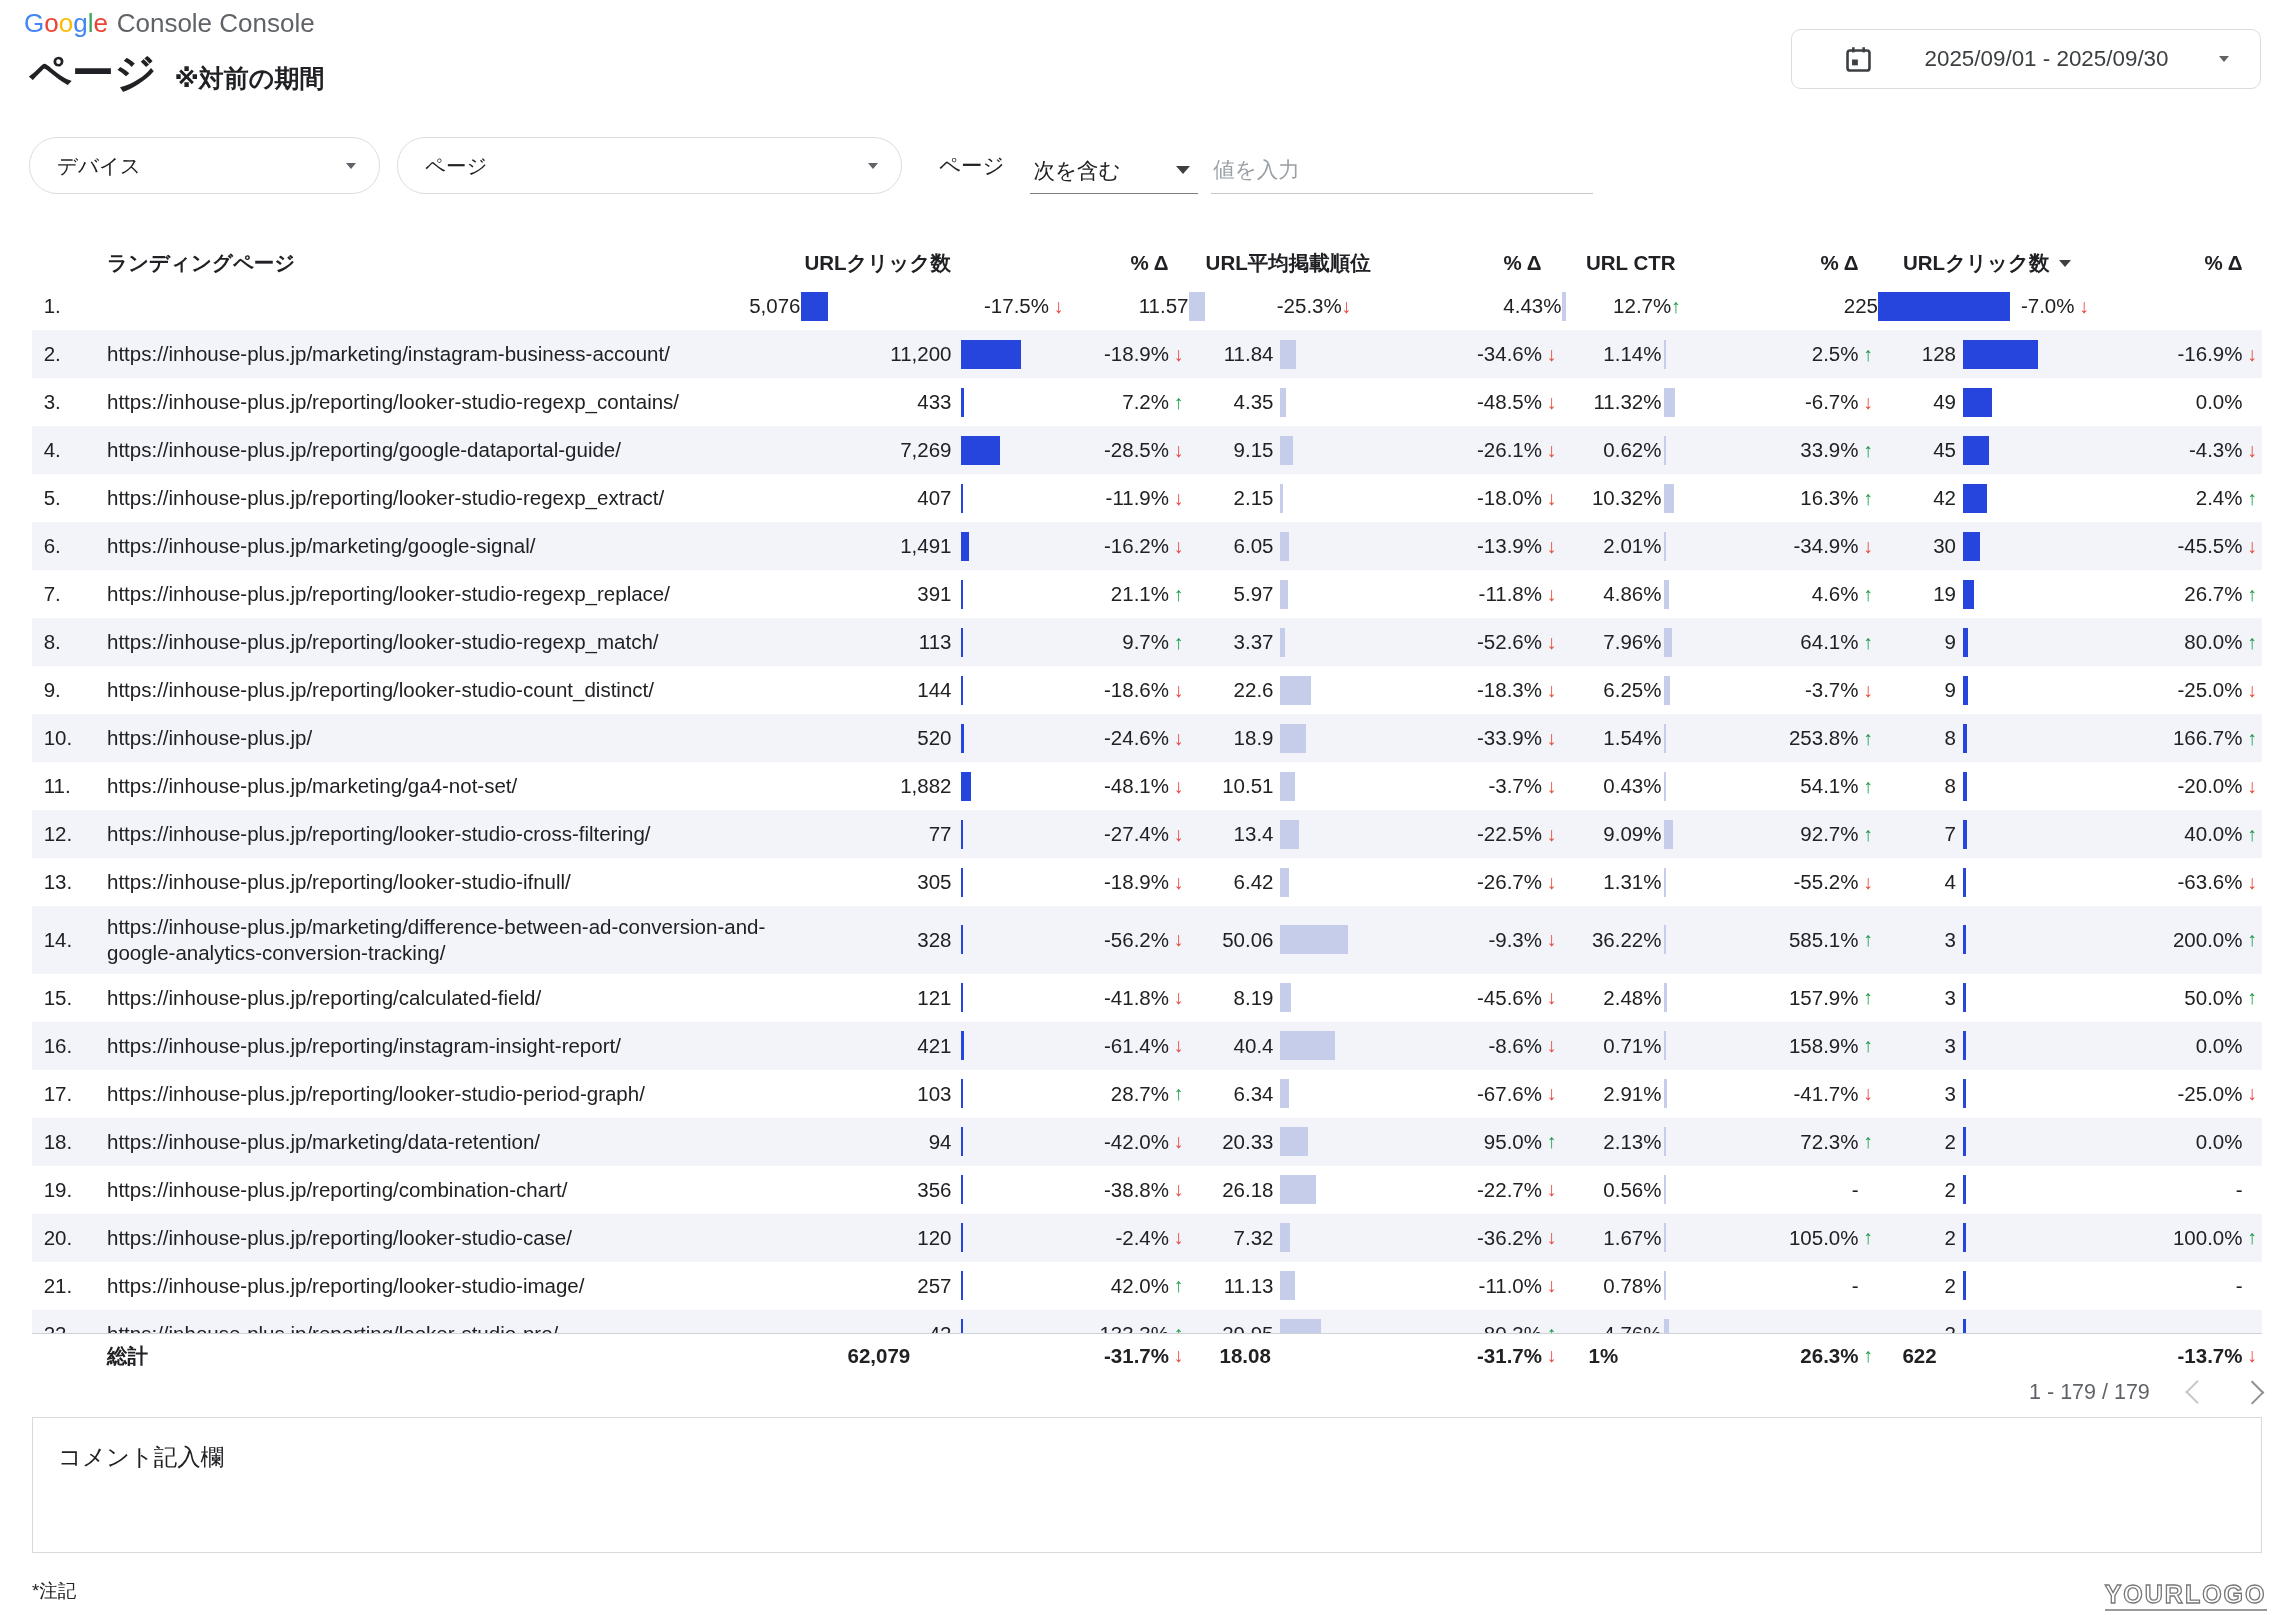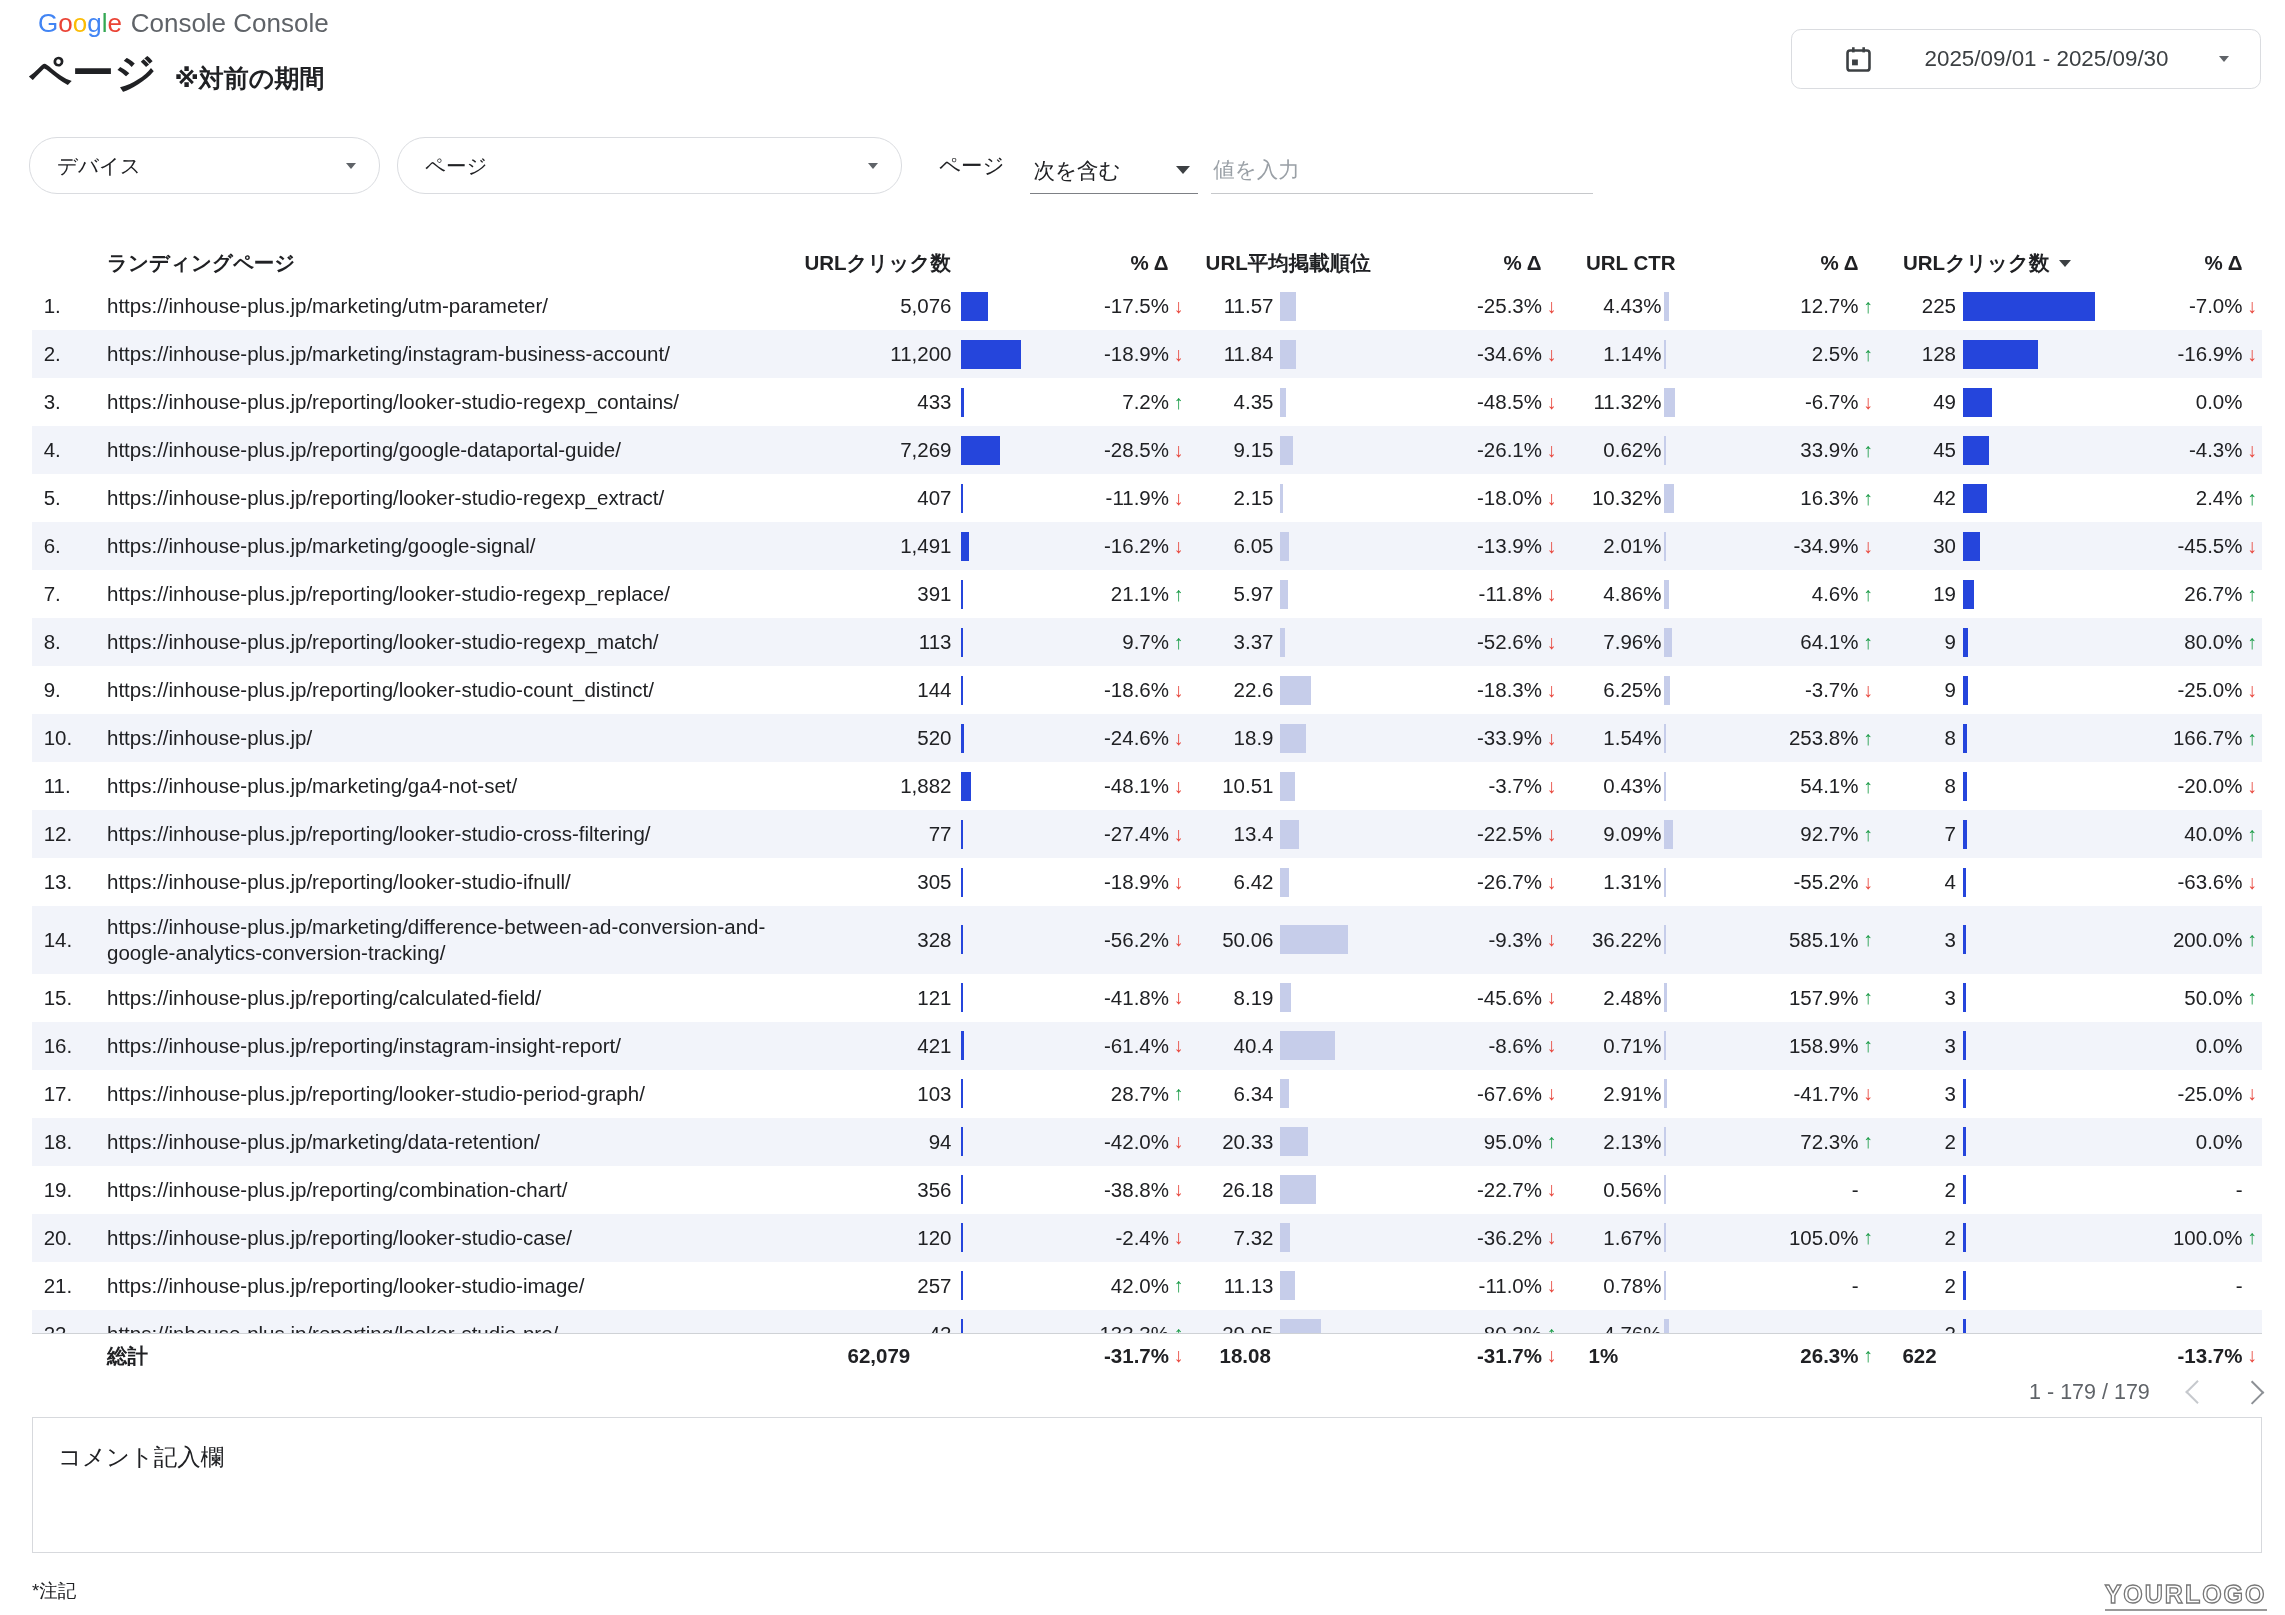--- a/index.html
+++ b/index.html
@@ -2,21 +2,21 @@
 <html><head>
 <meta charset="utf-8">
 <style>
   html,body{margin:0;padding:0;}
   body{
     width:2286px;height:1615px;position:relative;overflow:hidden;
     background:#ffffff;color:#202124;
     font-family:"Liberation Sans","DejaVu Sans",sans-serif;
   }
   
-  .logo{position:absolute;left:38px;top:7.8px;font-size:26px;display:flex;align-items:baseline;}
+  .logo{position:absolute;left:24px;top:7.8px;font-size:26px;display:flex;align-items:baseline;}
   .logo .gletter{font-weight:500;}
   .logo .product{color:#5f6368;margin-left:8.8px;}
   .title-row{position:absolute;left:29px;top:45px;display:flex;align-items:baseline;gap:17.6px;}
   .title{font-size:42px;font-weight:700;}
   .title-note{font-size:25px;font-weight:700;}
   .datebox{position:absolute;left:1791px;top:29px;width:470px;height:60px;border:1px solid #dadce0;
     border-radius:9.8px;box-sizing:border-box;display:flex;align-items:center;padding:0 31px 0 51px;background:#fff;}
   .datebox .dtext{font-size:22.4px;color:#3c4043;margin:0 auto;}
   .caret{width:0;height:0;border-left:5.9px solid transparent;border-right:5.9px solid transparent;border-top:6.8px solid #5f6368;}
   
@@ -139,21 +139,20 @@
     <div class="th thd w-d3">% Δ</div>
     <div class="th w-clk">
       <span>URLクリック数</span>
       <span class="sort-caret"></span>
     </div>
     <div class="th thd w-d4">% Δ</div>
   </div>
   <div class="tbody" id="tbody">
       <div class="trow">
         <div class="c num">1.</div>
-        <div class="c url">https://inhouse-plus.jp/marketing/utm-parameter/</div>
         <div class="c val">5,076</div>
         <div class="c barcell">
           <div class="bar blue" style="width: 27px;"></div>
         </div>
         <div class="c delta">
           <span class="dtxt">-17.5%</span>
           <span class="arr down">↓</span>
         </div>
         <div class="c val">11.57</div>
         <div class="c barcell">

